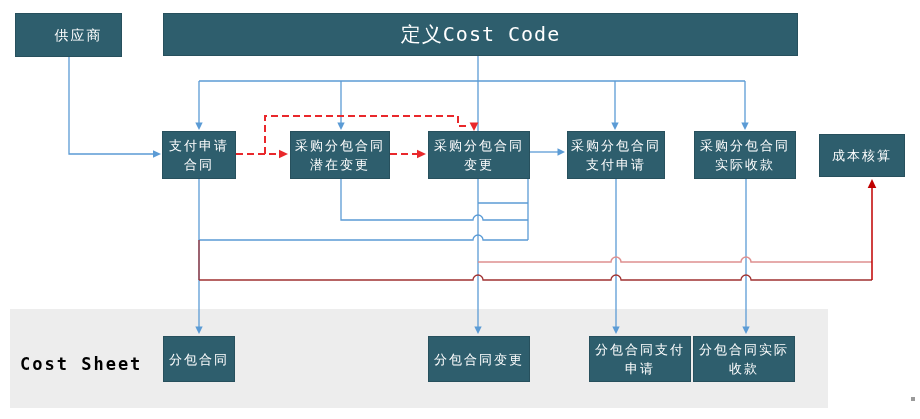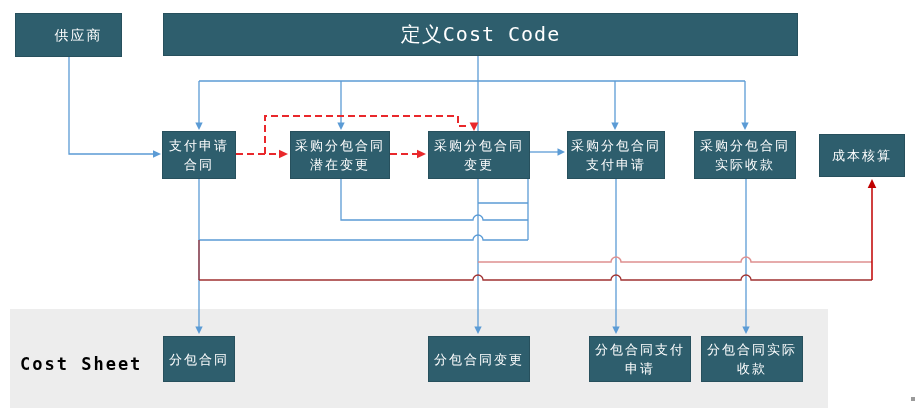--- a/index.html
+++ b/index.html
@@ -17,21 +17,21 @@
   .supplier{left:15px;top:13px;width:107px;height:44px;font-size:14px;padding-left:20px;}
   .n1{left:162px;top:131px;width:74px;height:48px;}
   .n2{left:290px;top:131px;width:100px;height:48px;}
   .n3{left:428px;top:131px;width:102px;height:48px;}
   .n4{left:567px;top:131px;width:98px;height:48px;}
   .n5{left:694px;top:131px;width:102px;height:48px;}
   .n6{left:819px;top:134px;width:86px;height:43px;}
   .b1{left:163px;top:336px;width:72px;height:46px;}
   .b2{left:428px;top:336px;width:102px;height:46px;}
   .b3{left:565px;top:336px;width:102px;height:46px;margin-left:24px;}
-  .b4{left:693px;top:336px;width:102px;height:46px;margin-left:8px;}
+  .b4{left:693px;top:336px;width:102px;height:46px;}
   .cost-sheet-label{position:absolute;left:20px;top:346px;color:#000;
        font-family:"DejaVu Sans Mono",monospace;font-size:17px;font-weight:bold;letter-spacing:2px;margin-top:8px;}
   svg.wires{position:absolute;left:0;top:0;width:920px;height:419px;}
   .c-blue{stroke:var(--blue-connector);stroke-width:1.3;fill:none;}
   .f-blue{fill:var(--blue-connector);stroke:none;}
   .c-red{stroke:var(--red-dashed);stroke-width:2;fill:none;stroke-dasharray:7 4;}
   .f-red{fill:var(--red-dashed);stroke:none;}
   .c-darkred{stroke:var(--dark-red);stroke-width:1.3;fill:none;}
   .c-bright{stroke:var(--bright-red);stroke-width:1.5;fill:none;}
   .f-bright{fill:var(--bright-red);stroke:none;}

